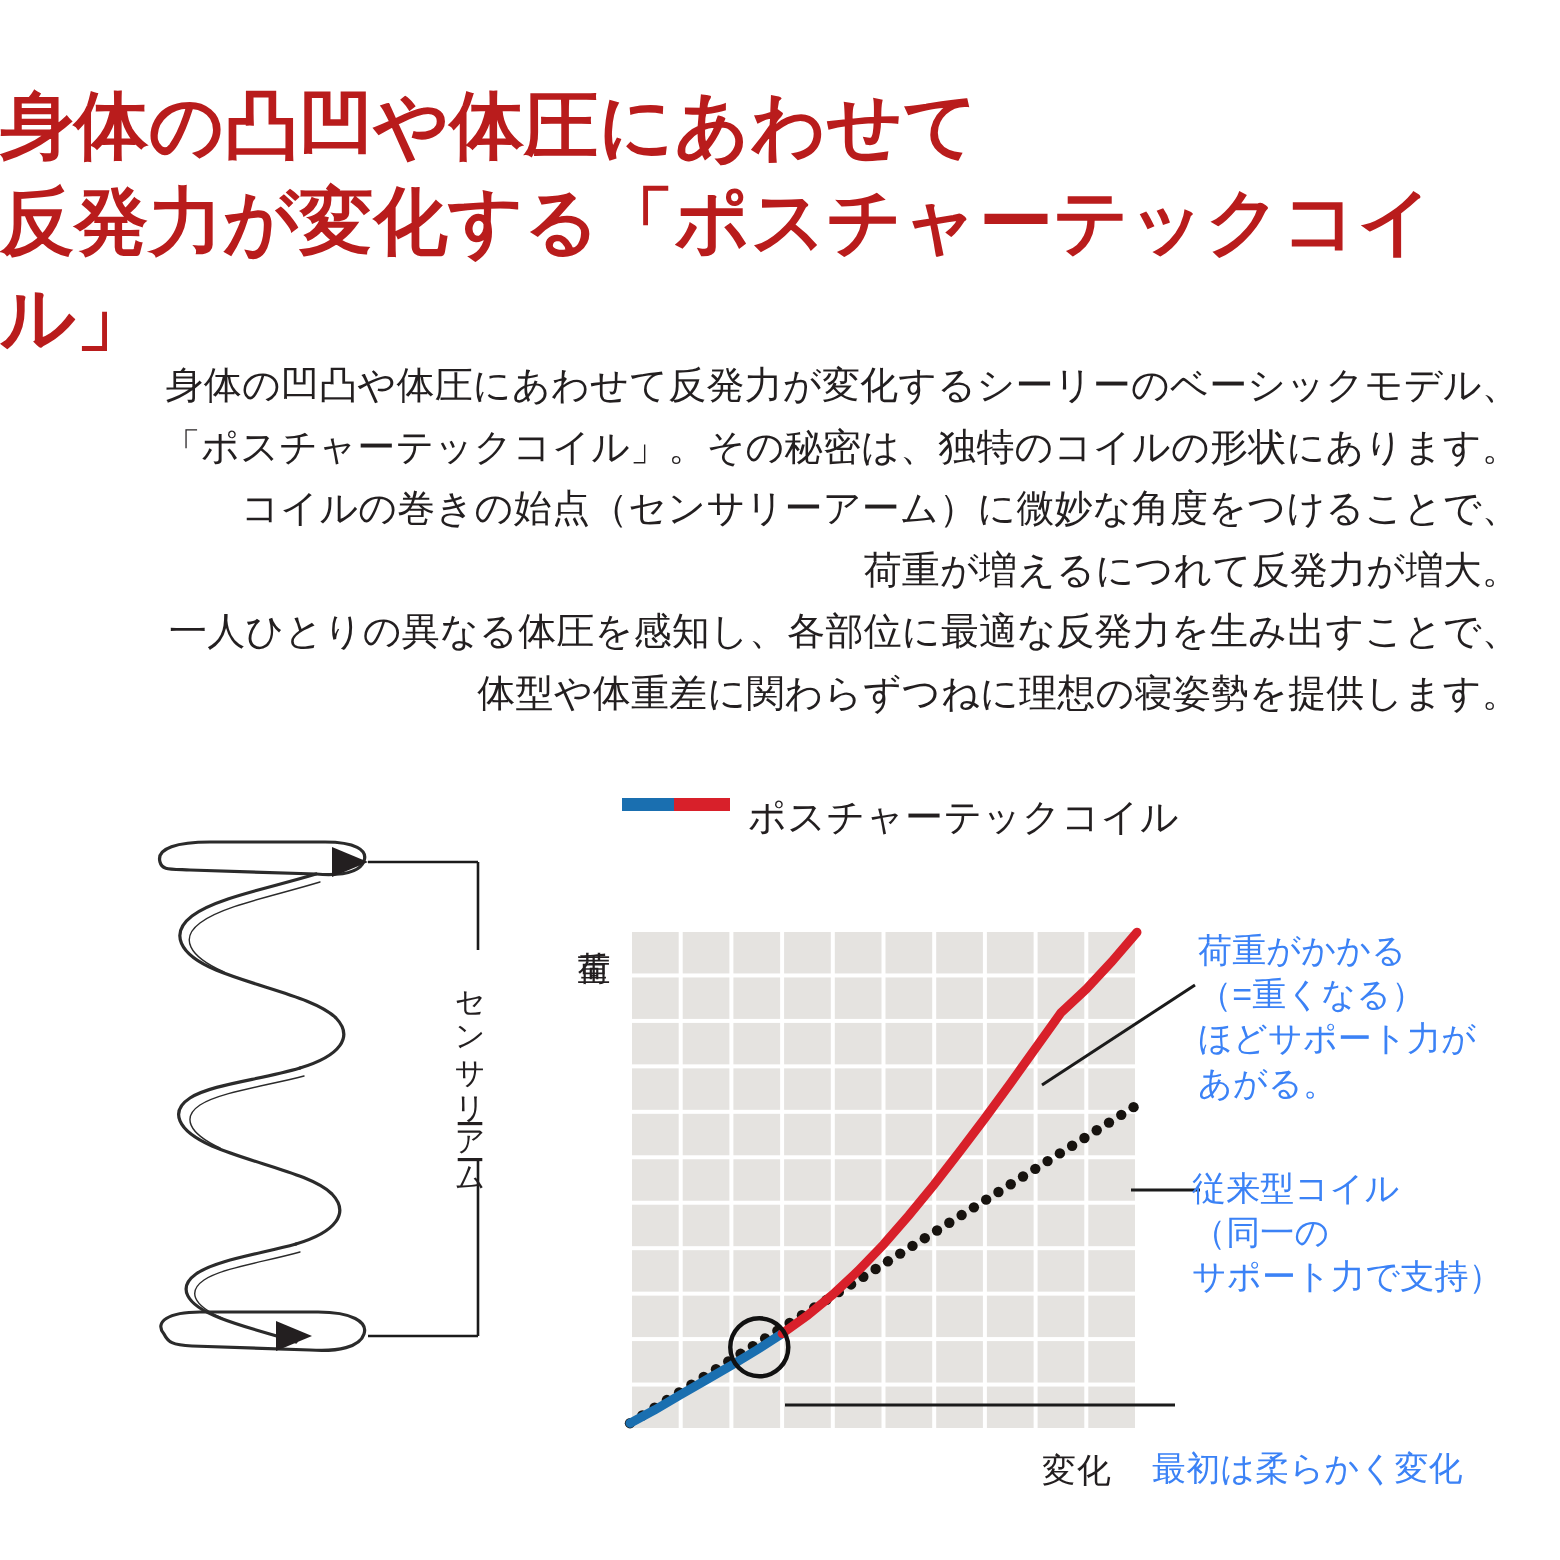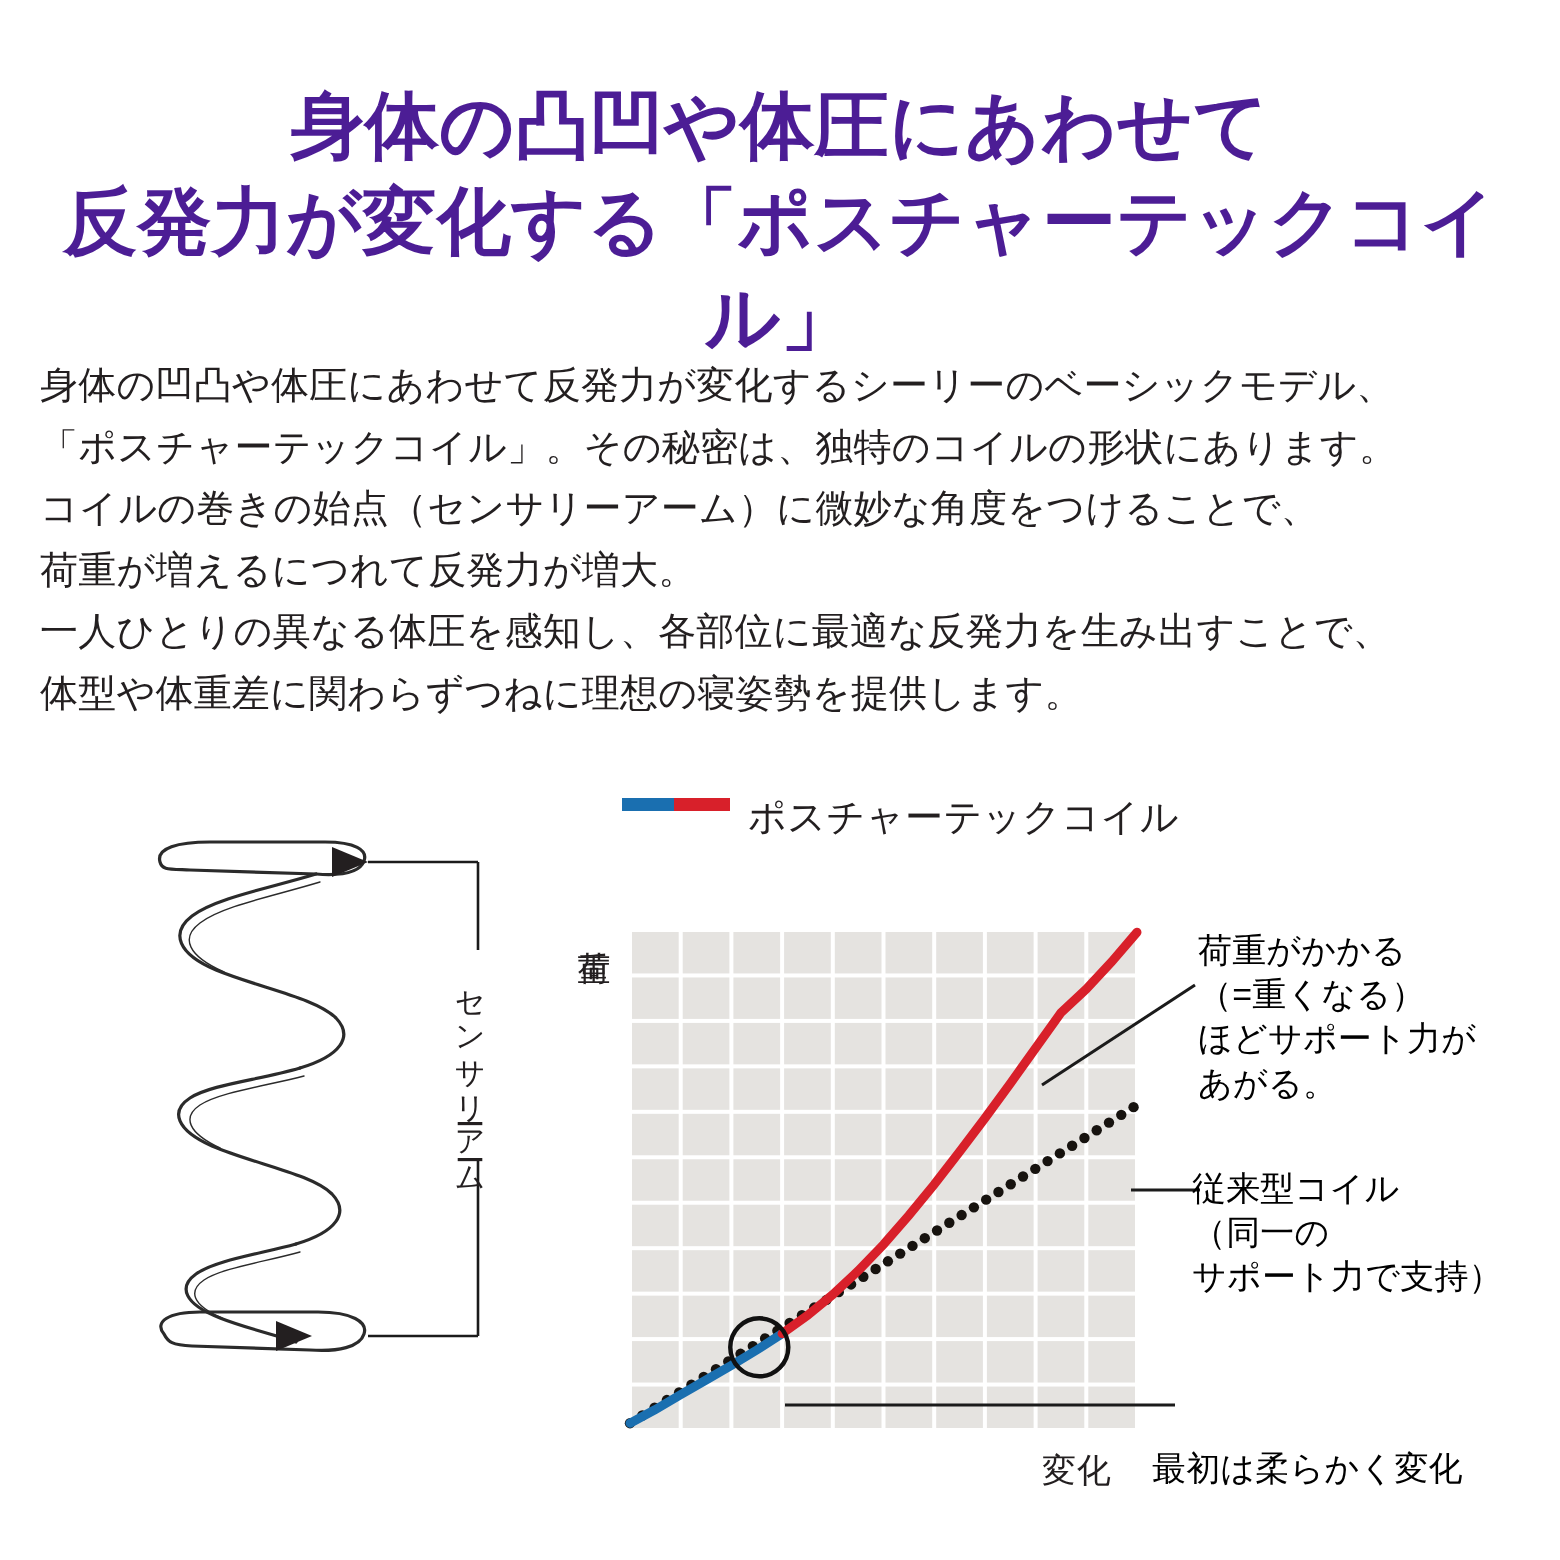--- a/index.html
+++ b/index.html
@@ -15,37 +15,36 @@
     overflow: hidden;
     position: relative;
   }
 
   
   .heading {
     position: absolute;
     left: 0;
     top: 78px;
     width: 1560px;
-    text-align: center;
     font-family: Liberation Serif, serif;
     font-weight: 700;
     font-size: 74px;
     line-height: 1.30;
     letter-spacing: 0.005em;
-    color: #4c1d95;
+    color: #b91c1c;
     white-space: pre-line;
   }
 
   
   .lede {
     position: absolute;
     left: 40px;
     top: 355px;
     width: 1480px;
-    text-align: left;
+    text-align: right;
     font-size: 38px;
     line-height: 1.62;
     letter-spacing: 0.005em;
     color: #231f20;
     white-space: pre-line;
   }
 
   
   .spring-block {
     position: absolute;
@@ -154,21 +153,21 @@
     letter-spacing: 0.02em;
     font-family: Liberation Serif, serif;
   }
 
   
   .callout {
     position: absolute;
     font-size: 34px;
     line-height: 1.30;
     letter-spacing: 0.005em;
-    color: #000000;
+    color: #3b82f6;
     white-space: pre-line;
   }
   .callout-support   { left: 1198px; top: 928px;  width: 350px; }
   .callout-classic   { left: 1192px; top: 1166px; width: 360px; }
   .callout-soft      { left: 1152px; top: 1446px; width: 400px; }
 </style>
 </head>
 <body>
 
 <div class="heading">身体の凸凹や体圧にあわせて

